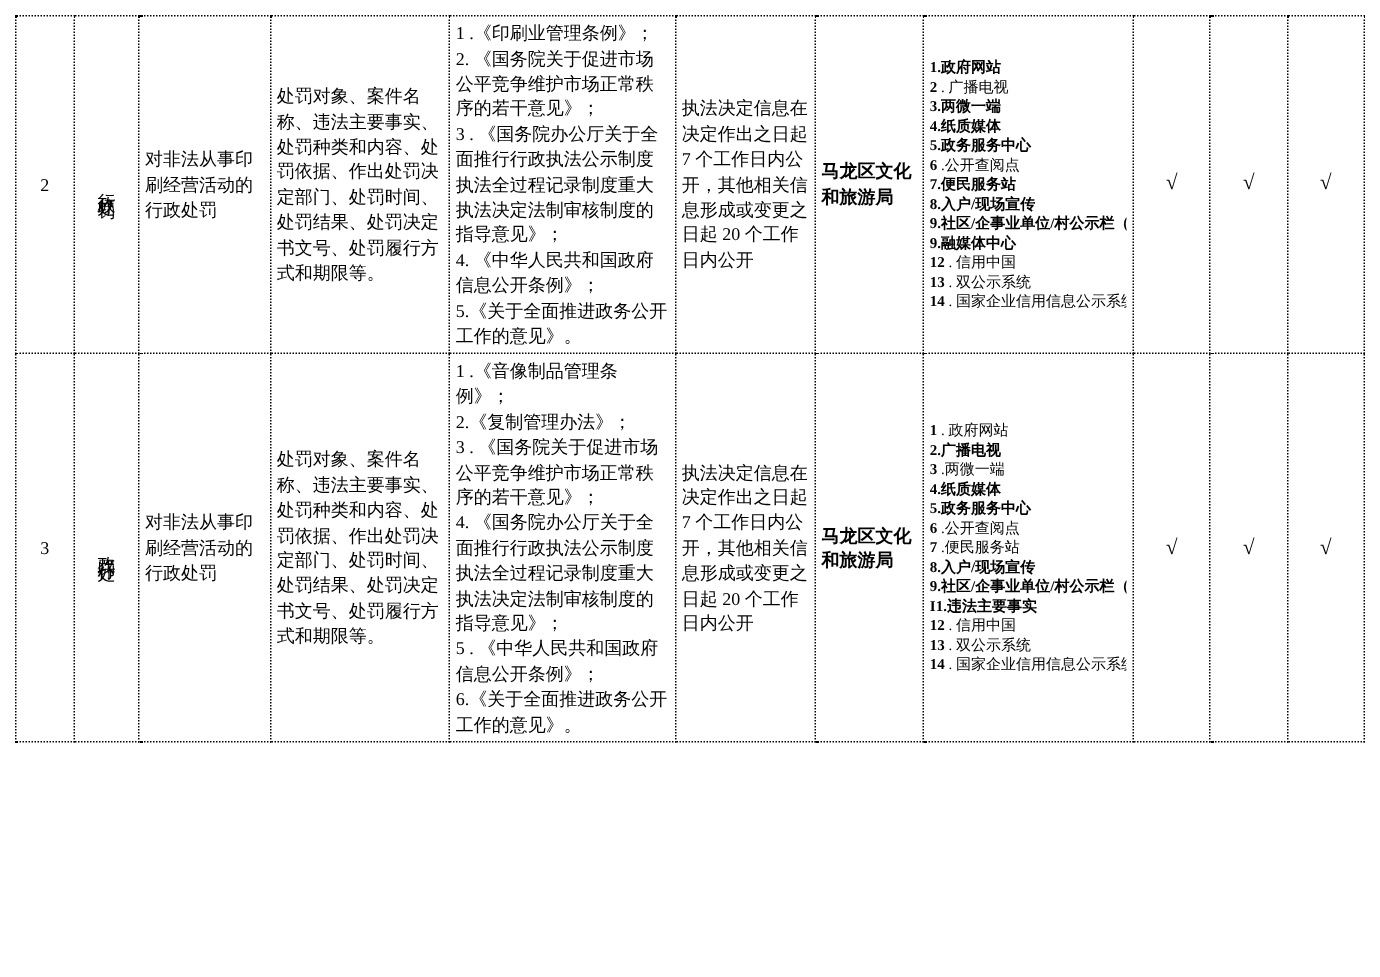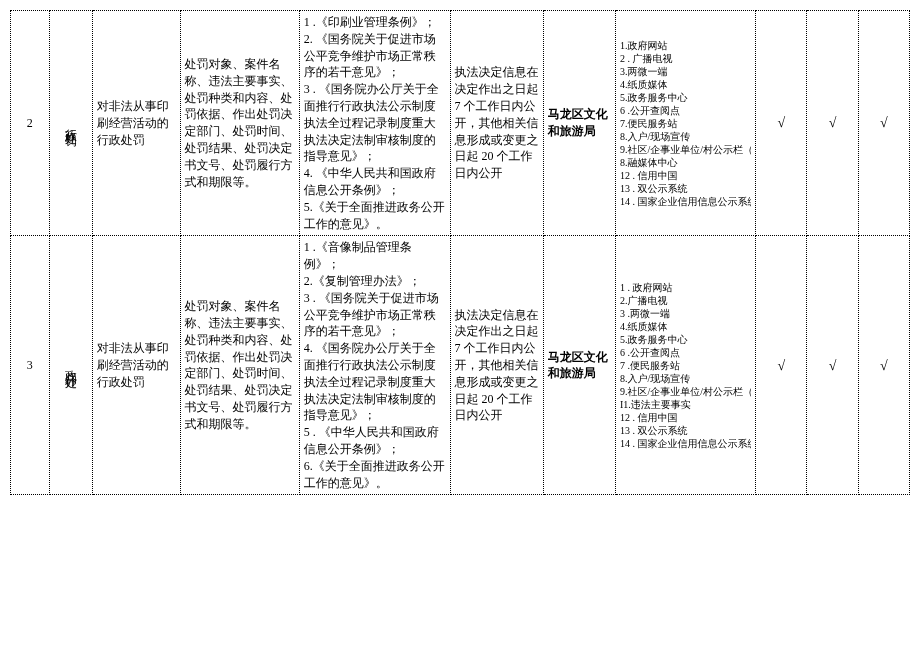--- a/index.html
+++ b/index.html
@@ -28,21 +28,21 @@
   .col-name { width: 75px; }
   .col-content { width: 105px; }
   .col-basis { width: 135px; }
   .col-time { width: 80px; font-family: Liberation Serif, serif; }
   .col-dept { width: 60px; font-weight: bold; }
   .col-channel { width: 125px; font-size: 10px; line-height: 1.3; }
   .col-chk { width: 40px; text-align: center; font-style: italic; font-family: serif; font-size: 14px; }
   .vtext { writing-mode: vertical-rl; text-orientation: upright; margin: 0 auto; letter-spacing: 2px; }
   .channel-list { }
   .channel-list div { white-space: nowrap; overflow: hidden; }
-  .bold { font-weight: normal; }
+  .bold { font-weight: bold; }
 </style>
 </head>
 <body>
 
 <table>
   <tbody id="tbody">
       <tr>
         <td class="col-seq">2</td>
         <td class="col-type">
           <div class="vtext">行政处罚</div>
@@ -56,21 +56,21 @@
           <div class="channel-list">
             <div><span class="bold">1.政府网站</span></div>
             <div><span class="bold">2</span>  . 广播电视</div>
             <div><span class="bold">3.两微一端</span></div>
             <div><span class="bold">4.纸质媒体</span></div>
             <div><span class="bold">5.政务服务中心</span></div>
             <div><span class="bold">6</span> .公开查阅点</div>
             <div><span class="bold">7.便民服务站</span></div>
             <div><span class="bold">8.入户/现场宣传</span></div>
             <div><span class="bold">9.社区/企事业单位/村公示栏（电子屏）10.精准推送</span></div>
-            <div><span class="bold">8.融媒体中心</span></div>
+            <div><span class="bold">9.融媒体中心</span></div>
             <div><span class="bold">12</span>  . 信用中国</div>
             <div><span class="bold">13</span>      . 双公示系统</div>
             <div><span class="bold">14</span>      . 国家企业信用信息公示系统</div>
           </div>
         </td>
         <td class="col-chk">√</td>
         <td class="col-chk">√</td>
         <td class="col-chk">√</td>
       </tr>
       <tr>

